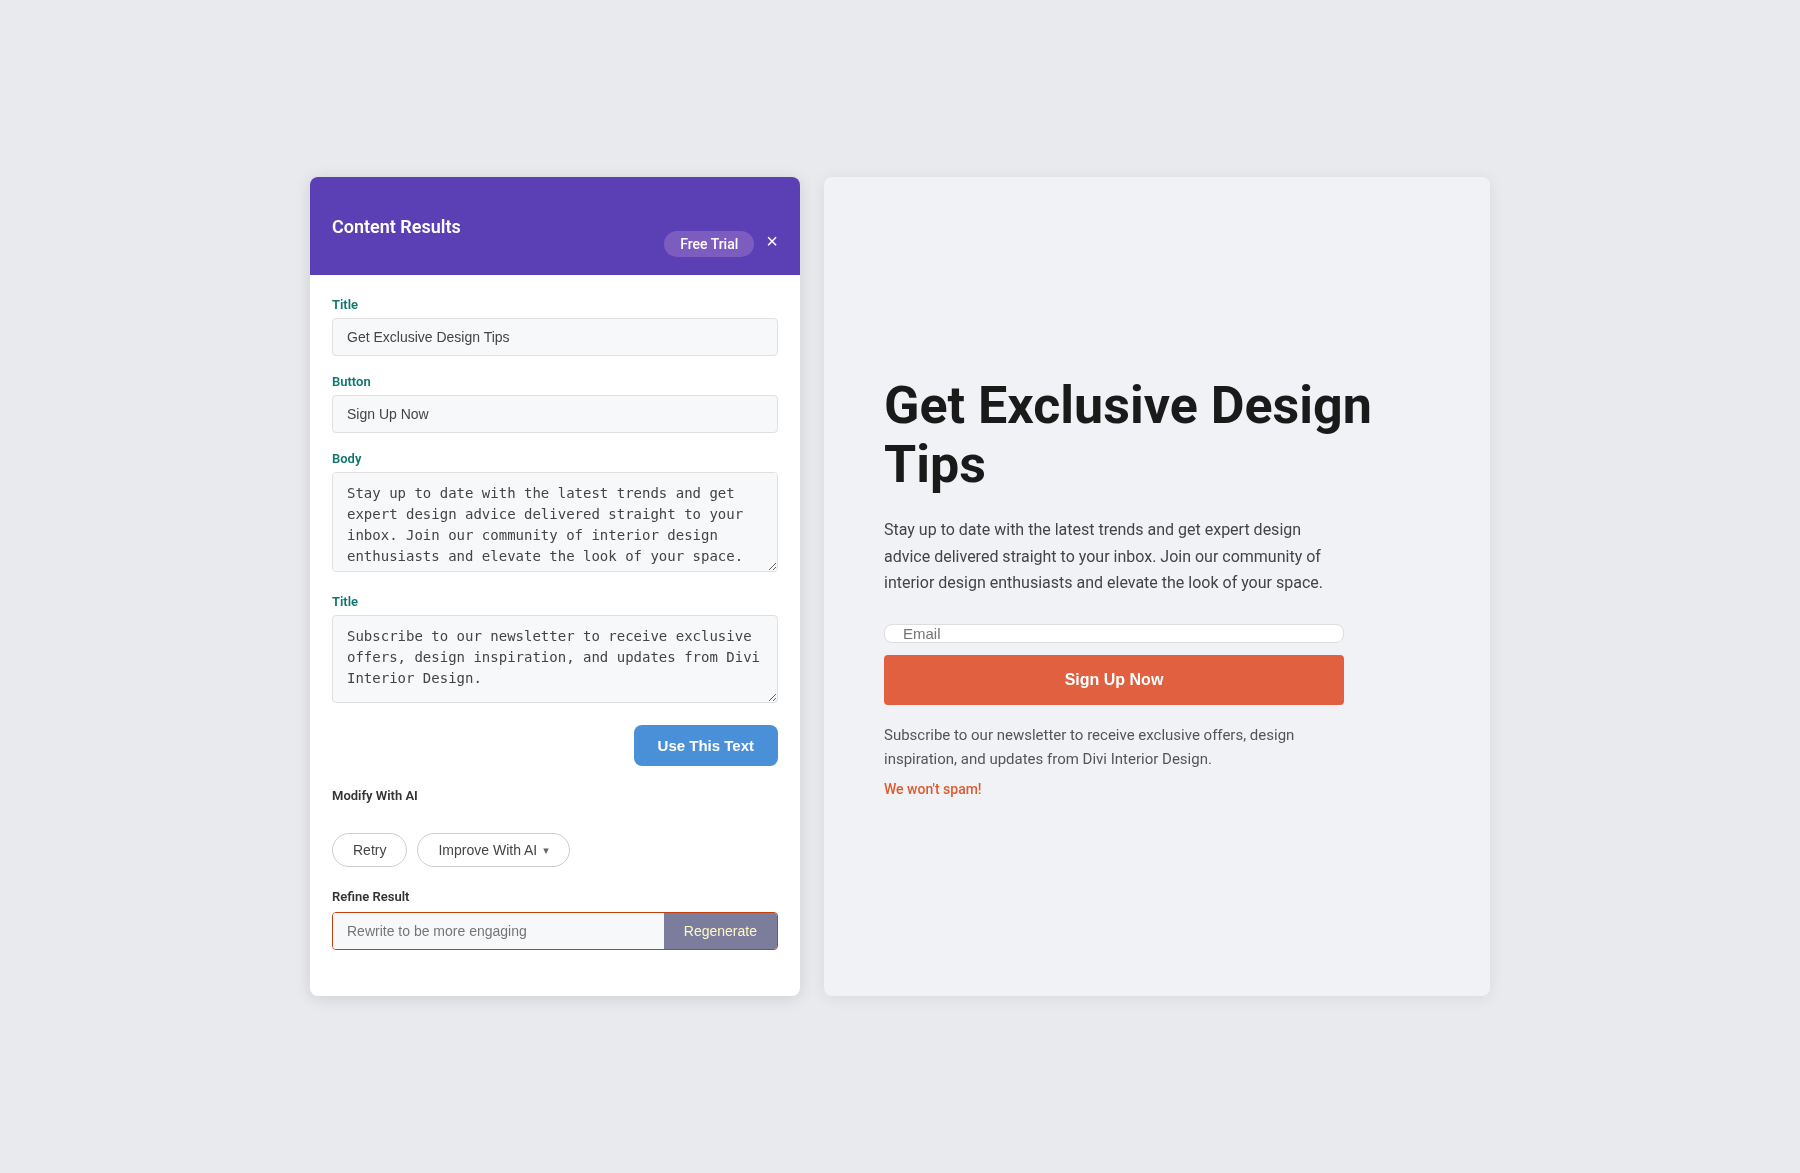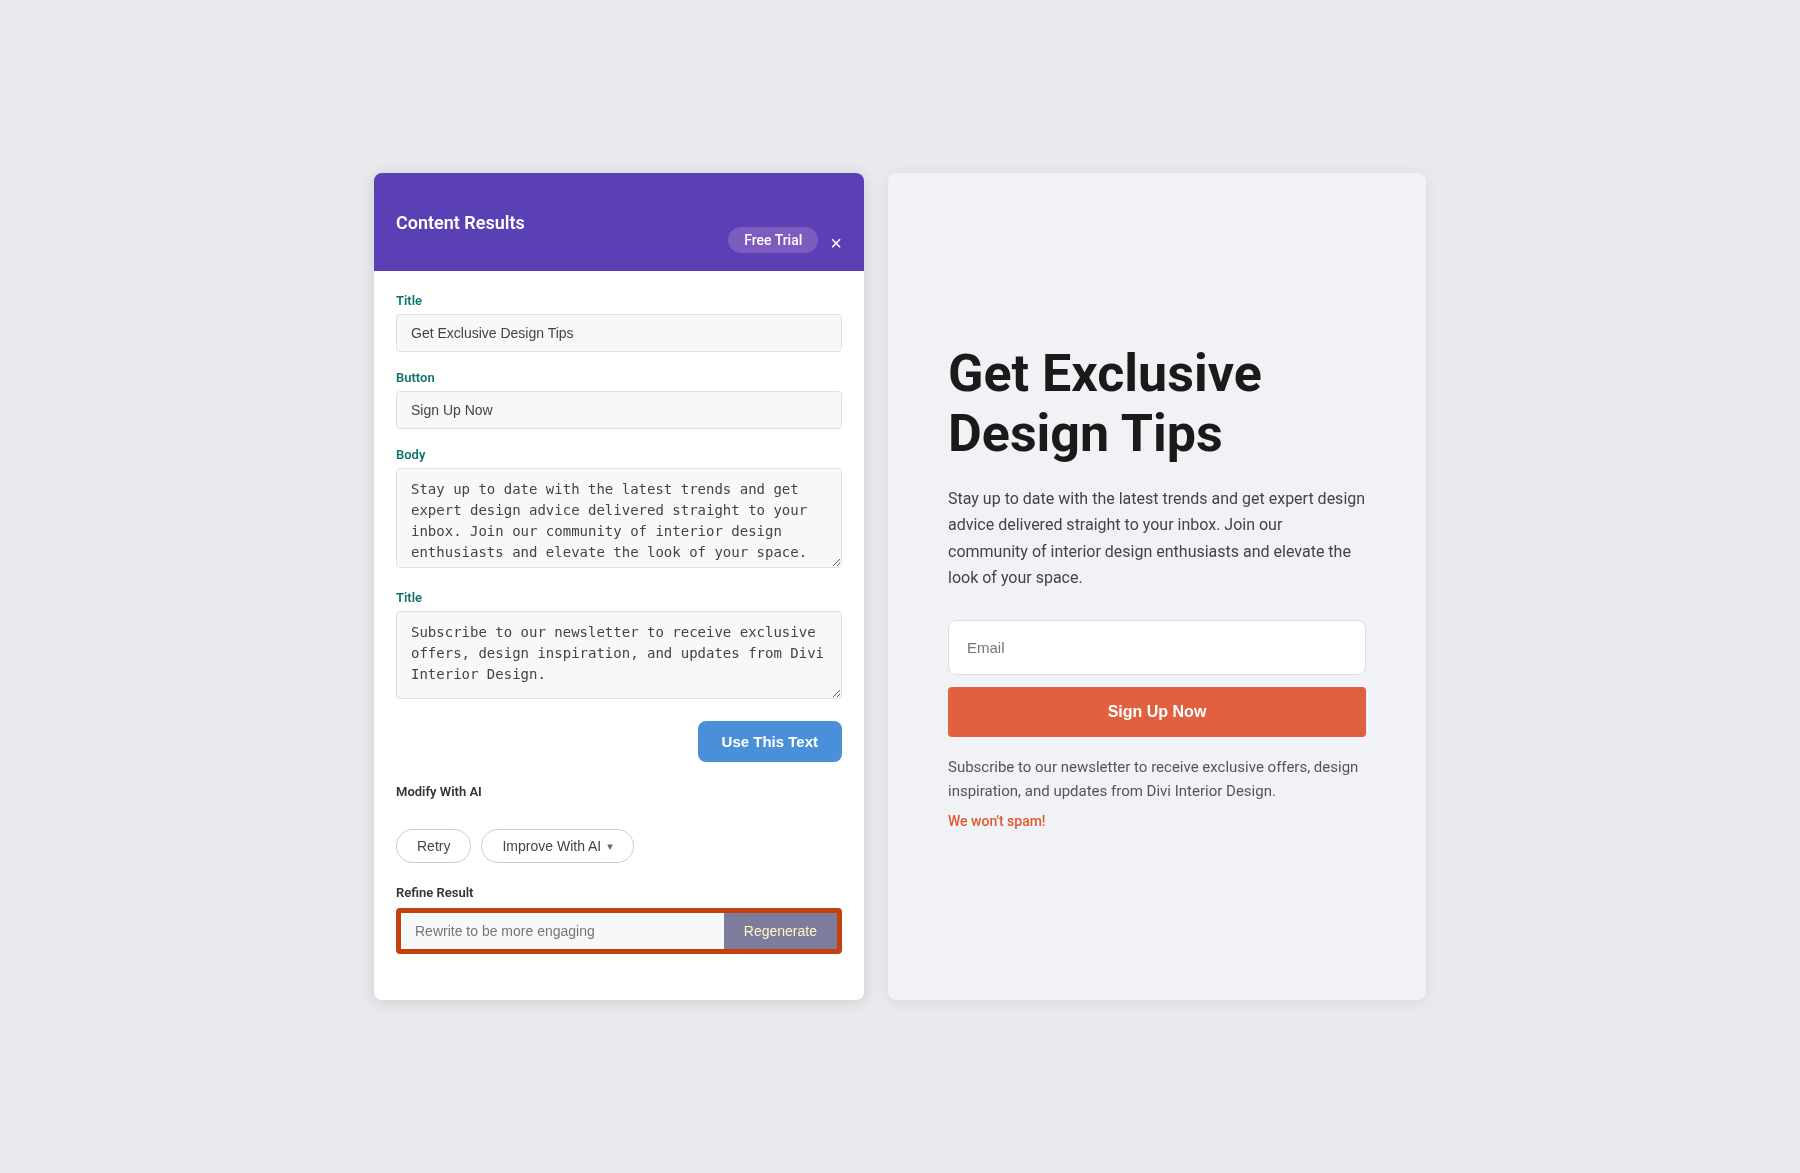--- a/index.html
+++ b/index.html
@@ -9,21 +9,21 @@
       display: flex;
       align-items: center;
       justify-content: center;
       min-height: 100vh;
       padding: 40px;
     }
 
     .container {
       display: flex;
       gap: 24px;
-      width: 1052px;
+      width: 1180px;
       max-width: 100%;
     }
 
     
     .left-panel {
       width: 490px;
       min-width: 490px;
       background: #fff;
       border-radius: 8px;
       overflow: hidden;
@@ -39,21 +39,21 @@
     }
 
     .panel-title {
       color: #fff;
       font-size: 18px;
       font-weight: 600;
     }
 
     .panel-header-right {
       display: flex;
-      align-items: flex-end;
+      align-items: flex-start;
       gap: 12px;
       margin-top: 36px;
     }
 
     .free-trial-badge {
       background: #7c5cbf;
       color: #fff;
       border-radius: 20px;
       padding: 5px 16px;
       font-size: 14px;
@@ -167,21 +167,21 @@
     .refine-label {
       font-size: 13px;
       font-weight: 600;
       color: #333;
       margin-bottom: 8px;
     }
 
     .refine-row {
       display: flex;
       gap: 0;
-      border: 5px solid #c2410c;
+      border: 1px solid #c2410c;
       border-radius: 4px;
       overflow: hidden;
     }
 
     .refine-input {
       flex: 1;
       padding: 10px 14px;
       border: none;
       background: #f7f8fa;
       font-size: 14px;
@@ -223,21 +223,21 @@
       font-size: 16px;
       color: #444;
       line-height: 1.65;
       margin-bottom: 28px;
       max-width: 460px;
     }
 
     .email-input {
       width: 100%;
       max-width: 460px;
-      padding: 18px 18px;
+      padding: 0 18px;
       border: 1px solid #ddd;
       border-radius: 8px;
       font-size: 15px;
       color: #888;
       margin-bottom: 12px;
       background: #fff;
       outline: none;
     }
 
     .signup-btn {

